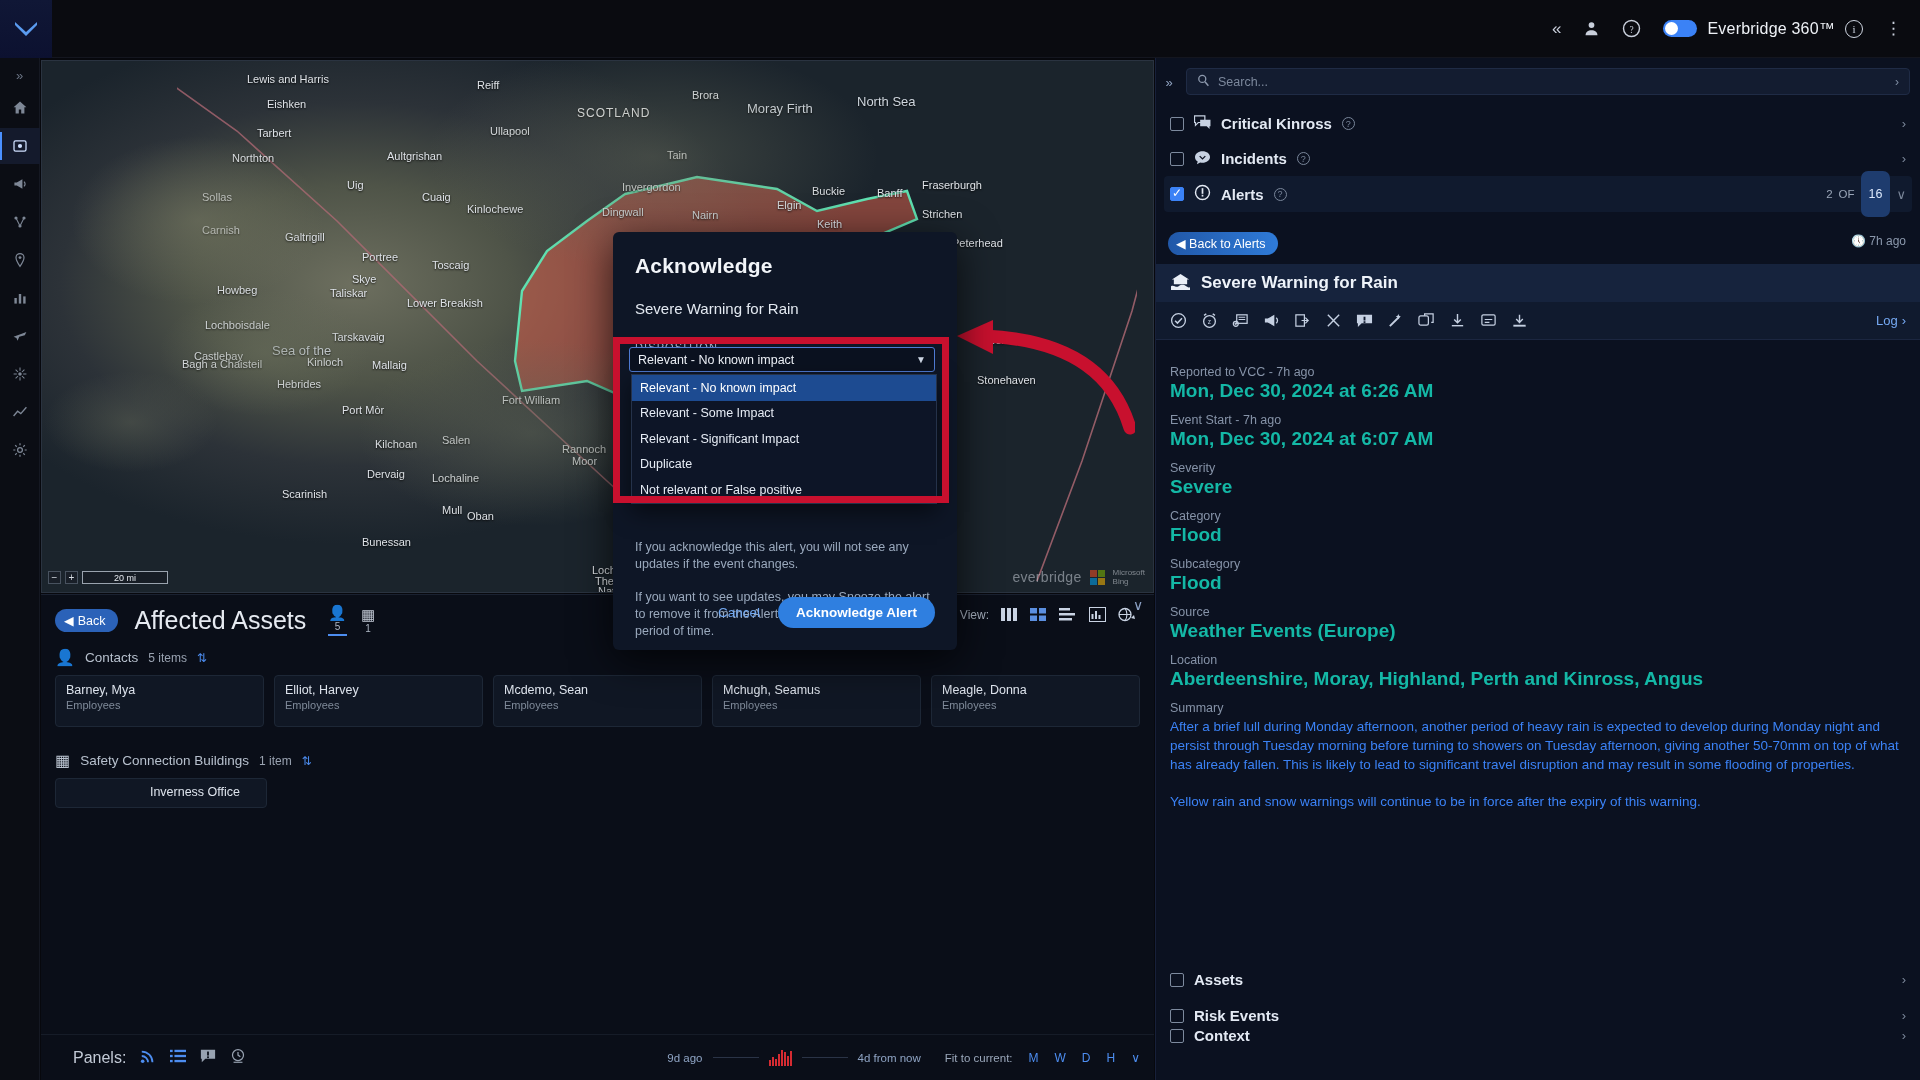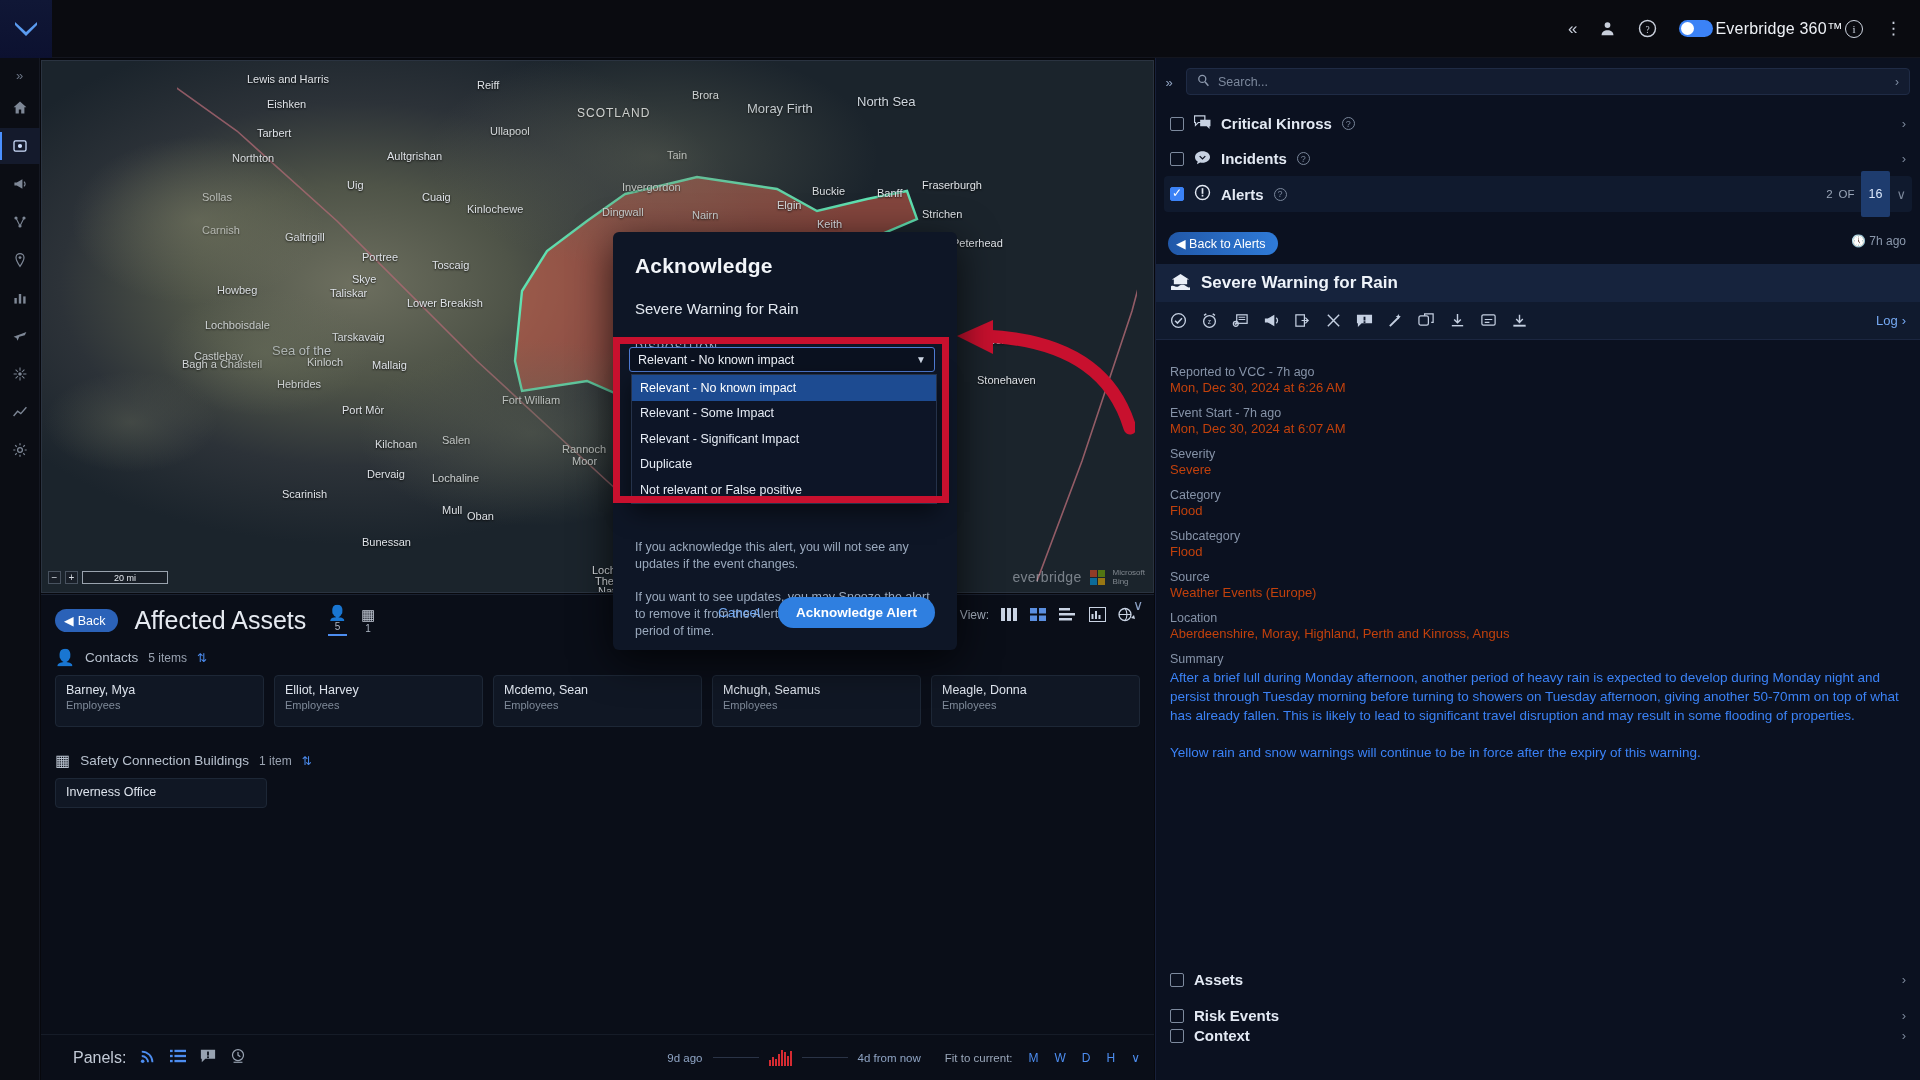--- a/index.html
+++ b/index.html
@@ -16,21 +16,21 @@
     position: absolute; top: 0; left: 0; width: 1920px; height: 58px;
     background: #0a0b10; display: flex; align-items: center;
     border-bottom: 1px solid #14161f;
   }
   .topbar-logo {
     width: 52px; height: 58px; display: flex; align-items: center; justify-content: center;
     background: linear-gradient(180deg,#101736,#0c1130);
   }
   .topbar-right { margin-left: auto; display: flex; align-items: center; gap: 22px; padding-right: 18px; }
   .icon-btn { color: #c9cfdb; font-size: 17px; line-height: 1; cursor: pointer; display: flex; align-items: center; }
-  .brand-wrap { display: flex; align-items: flex-start; gap: 2px; }
+  .brand-wrap { display: flex; align-items: flex-start; gap: 10px; }
   .brand-text { color: #eef1f6; font-size: 16px; letter-spacing: .2px; }
   .toggle-pill {
     width: 34px; height: 17px; border-radius: 9px; background: #3b82f6; position: relative;
   }
   .toggle-pill::after {
     content:''; position:absolute; left: 2px; top: 2px; width: 13px; height: 13px;
     border-radius: 50%; background: #fff;
   }
   .circle-i {
     width: 18px; height: 18px; border-radius: 50%; border: 1.6px solid #cfd6e2;
@@ -185,21 +185,21 @@
   .sect-head .n { color:#9aa3b1; font-size: 12px; }
   .sect-head .sort { color:#4d8df0; font-size: 12px; cursor:pointer; }
 
   .cards { display:flex; gap: 10px; padding: 2px 14px 0 14px; }
   .card {
     width: 212px; height: 52px; background: #101724; border: 1px solid #1d2736;
     border-radius: 4px; padding: 7px 10px;
   }
   .card .nm { color:#dde3ec; font-size: 12.5px; }
   .card .sub { color:#7f8a99; font-size: 11px; margin-top: 2px; }
-  .card.small { width: 212px; height: 30px; padding: 6px 10px; }
+  .card.small { width: 212px; height: 30px; padding: 6px 26px; text-align: right; }
 
   .view-ctrl {
     position:absolute; right: 18px; top: 12px; display:flex; align-items:center; gap: 12px;
   }
   .view-ctrl .lbl { color:#a8b1bf; font-size: 12px; }
   .vic { color:#9fb3d4; font-size: 15px; cursor:pointer; display:flex; }
 
   .panels-bar {
     position: absolute; left: 41px; top: 1034px; width: 1113px; height: 46px;
     background: #0a0e18; display:flex; align-items:center; padding: 0 14px; gap: 14px;
@@ -249,21 +249,21 @@
   .rp-row .tx { color:#e3e9f3; font-size: 15px; font-weight: bold; }
   .rp-row .q {
     width: 13px; height: 13px; border-radius:50%; border:1px solid #79869a; color:#79869a;
     font-size: 9px; display:flex; align-items:center; justify-content:center;
   }
   .rp-row .chev { margin-left:auto; color:#7b879a; font-size: 13px; }
 
   .cnt-box { margin-left:auto; display:flex; align-items:center; gap: 6px; }
   .cnt-box .of { color:#9aa6b8; font-size: 11.5px; }
   .cnt-pill {
-    background: #1e3c6e; color:#dce8fb; border-radius:2px; padding: 16px 8px; font-size: 12.5px;
+    background: #1e3c6e; color:#dce8fb; border-radius:7px; padding: 16px 8px; font-size: 12.5px;
     position: relative;
   }
 
   .alert-block { position: absolute; left: 0; right: 0; top: 172px; bottom: 120px; }
   .back-alerts {
     position:absolute; left: 12px; top: 2px;
     background: linear-gradient(90deg,#2158a8,#2f7bd8); color:#fff; border:none; border-radius: 12px;
     padding: 4px 12px 4px 8px; font-size: 12.5px; cursor:pointer;
   }
   .ago { position:absolute; right: 14px; top: 4px; color:#8c99ad; font-size: 12px; }
@@ -275,21 +275,21 @@
   .act-row {
     position:absolute; left:0; right:0; top: 72px; height: 38px;
     background:#101a2e; display:flex; align-items:center; gap: 14px; padding: 0 14px;
     border-bottom: 1px solid #1b2640;
   }
   .act-ic { color:#c5d0e2; font-size: 16px; cursor:pointer; display:flex; }
   .log-link { margin-left:auto; color:#75a8f2; font-size: 13px; cursor:pointer; display:flex; gap:4px; align-items:center; }
 
   .detail { position:absolute; left:0; right:0; top: 118px; bottom: 0; padding: 6px 14px 0 14px; overflow:hidden; }
   .d-lab { color:#8693a8; font-size: 12.5px; margin-top: 11px; }
-  .d-val { color:#c2410c; font-size: 13px; font-weight: normal; margin-top: 1px; }
+  .d-val { color:#14b8a6; font-size: 19px; font-weight: bold; margin-top: 1px; }
   .d-sum { color:#3b82f6; font-size: 13.5px; line-height: 19px; margin-top: 2px; }
 
   .rp-foot { position: absolute; left:0; right:0; bottom: 0; height: 120px; }
 </style>
 </head>
 <body>
 
 <div id="app">
 
   <div class="topbar">

